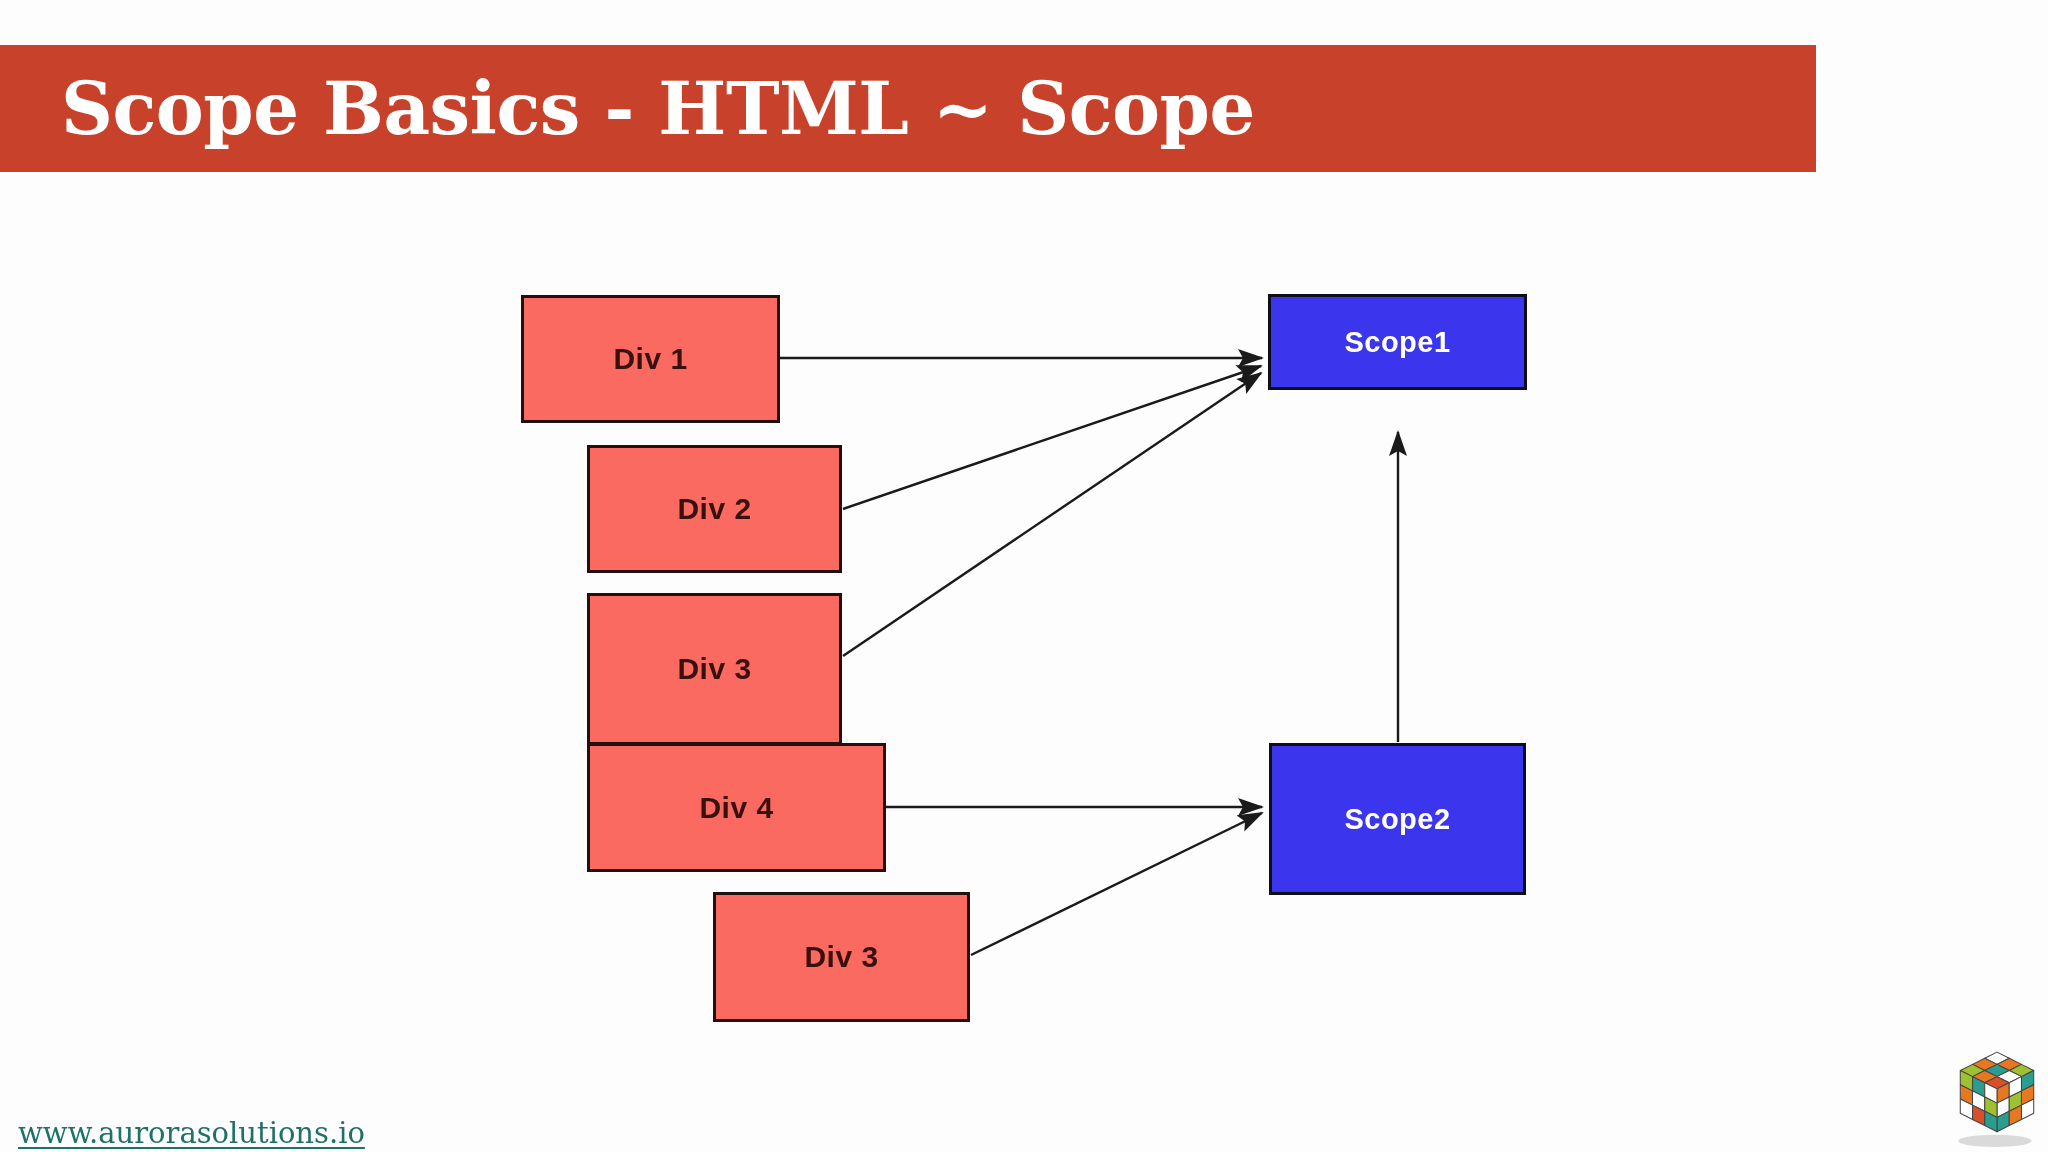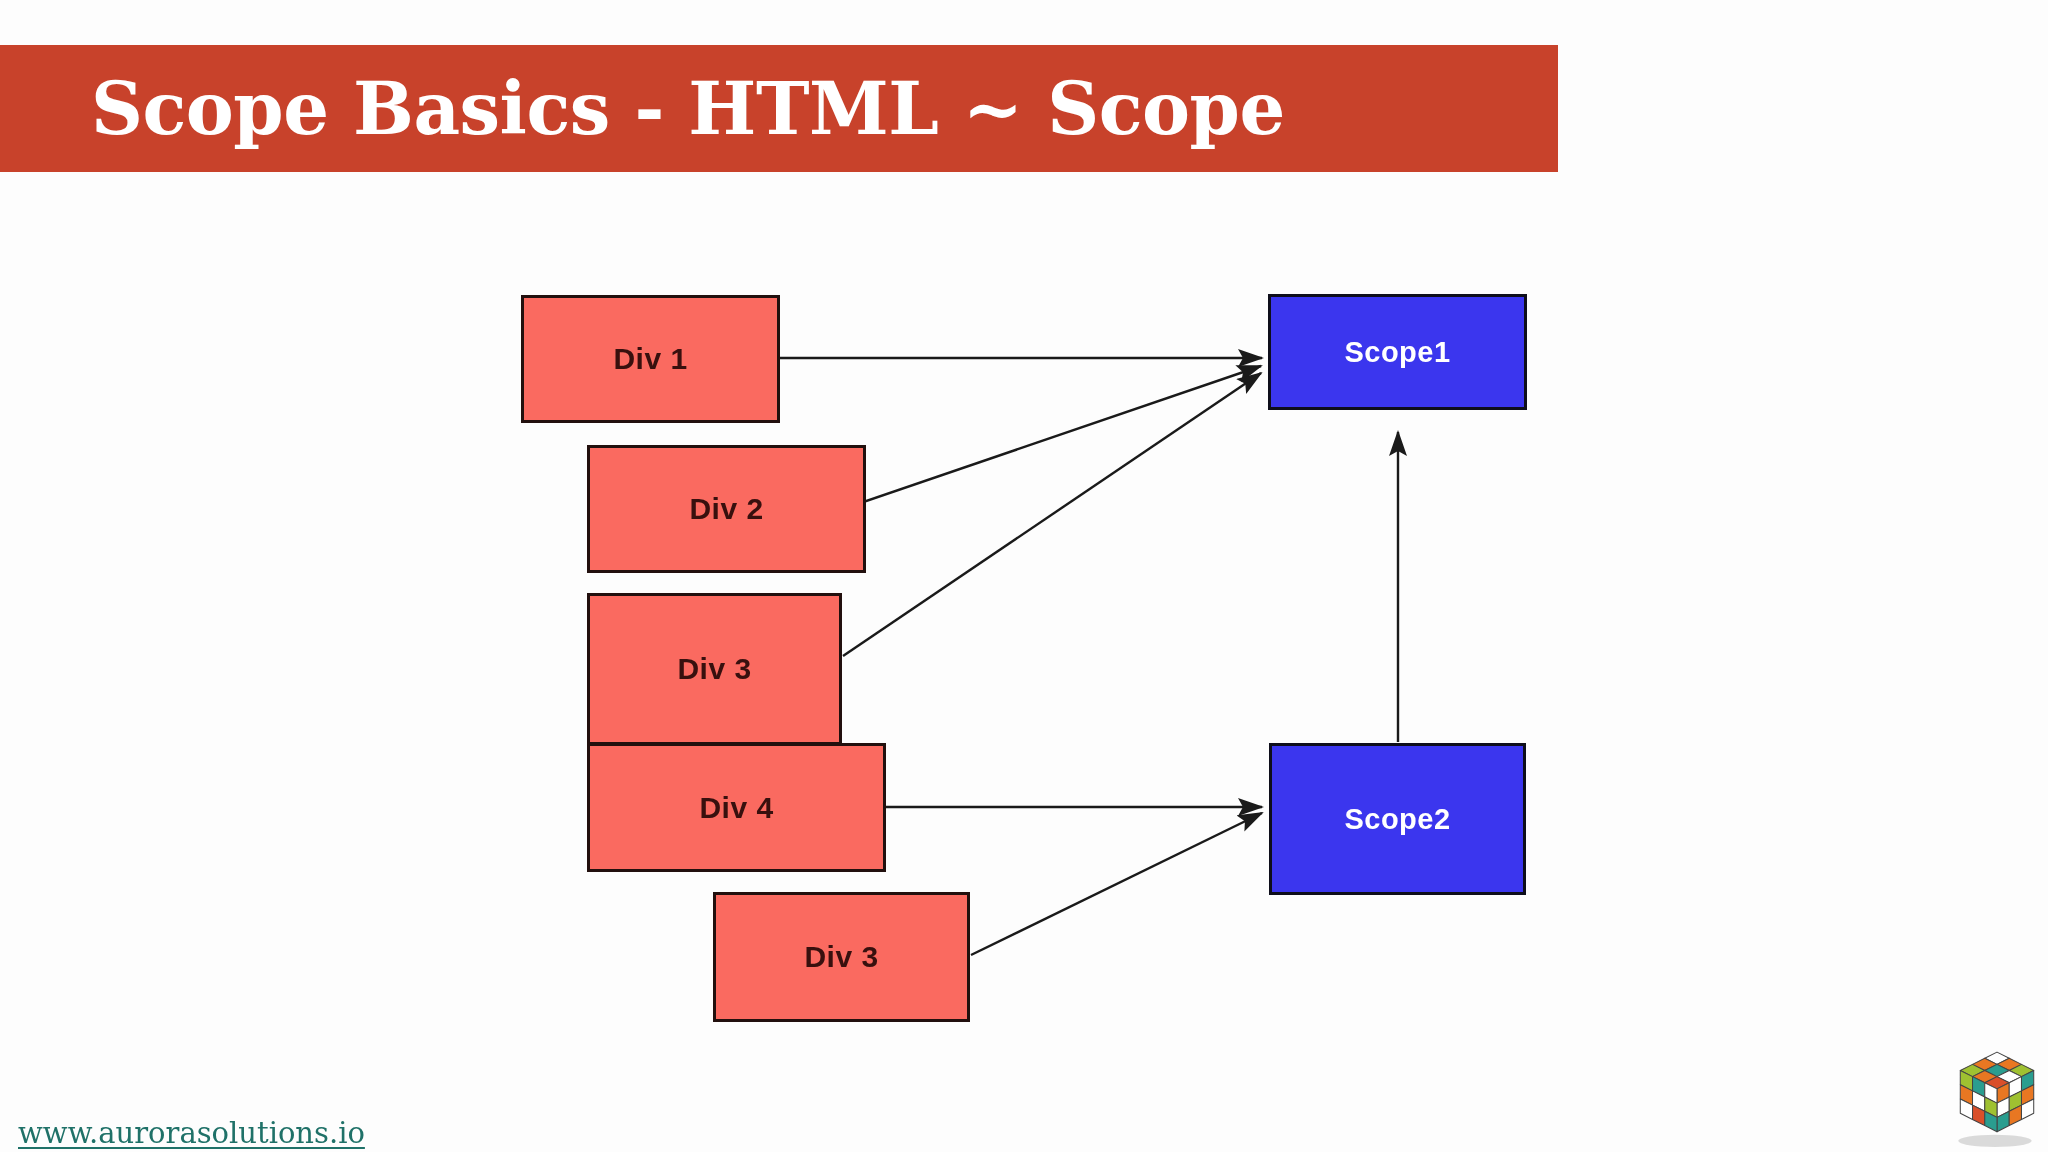--- a/index.html
+++ b/index.html
@@ -6,24 +6,24 @@
   body { width:2048px; height:1152px; overflow:hidden; }
 
   .slide {
     position:relative; width:2048px; height:1152px;
     background:var(--background,#fdfdfd);
     font-family:"Liberation Sans", sans-serif;
   }
 
   
   .banner {
-    position:absolute; left:0; top:45px; width:1558px; height:127px;
+    position:absolute; left:0; top:45px; width:1816px; height:127px;
     background:var(--banner-bg,#c8422b);
     display:flex; align-items:center;
-    padding-left:91px; box-sizing:border-box;
+    padding-left:61px; box-sizing:border-box;
   }
   .banner h1 {
     margin:0;
     font-family:"DejaVu Serif","Liberation Serif",serif;
     font-weight:700; font-size:72px; letter-spacing:-0.5px;
     color:#ffffff; white-space:nowrap;
   }
 
   
   .node {
@@ -36,25 +36,25 @@
     border:3px solid var(--div-border,#22100e);
     color:var(--div-text,#38100e);
   }
   .node.blue {
     background:var(--scope-fill,#3b36ee);
     border:3px solid var(--scope-border,#0e0e1b);
     color:var(--scope-text,#ffffff);
     font-size:29px;
   }
   .pos-div1   { left:521px;  top:295px; width:259px; height:128px; }
-  .pos-div2   { left:587px;  top:445px; width:279px; height:128px; }
+  .pos-div2   { left:587px;  top:445px; width:255px; height:128px; }
   .pos-div3   { left:587px;  top:593px; width:255px; height:152px; }
   .pos-div4   { left:587px;  top:743px; width:299px; height:129px; }
   .pos-div5   { left:713px;  top:892px; width:257px; height:130px; }
-  .pos-scope1 { left:1268px; top:294px; width:259px; height:116px; }
+  .pos-scope1 { left:1268px; top:294px; width:259px; height:96px; }
   .pos-scope2 { left:1269px; top:743px; width:257px; height:152px; }
 
   
   .arrows {
     position:absolute; left:0; top:0; width:2048px; height:1152px;
     pointer-events:none;
   }
   .arrows line {
     stroke:var(--arrow,#1a1a1a); stroke-width:2.4;
   }

